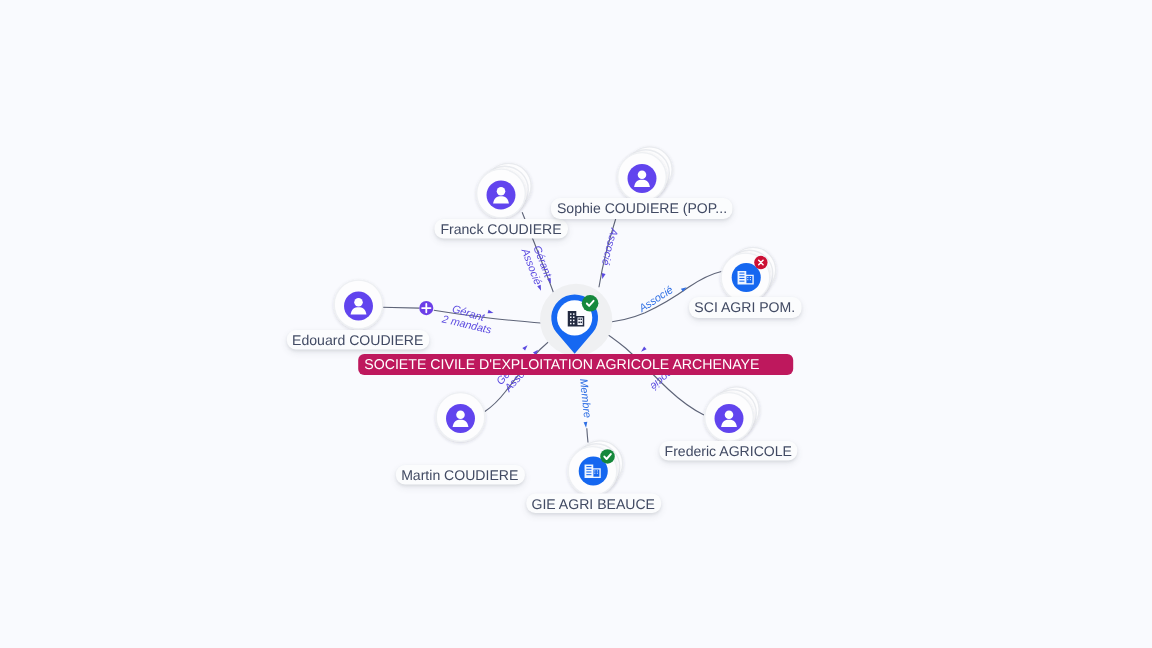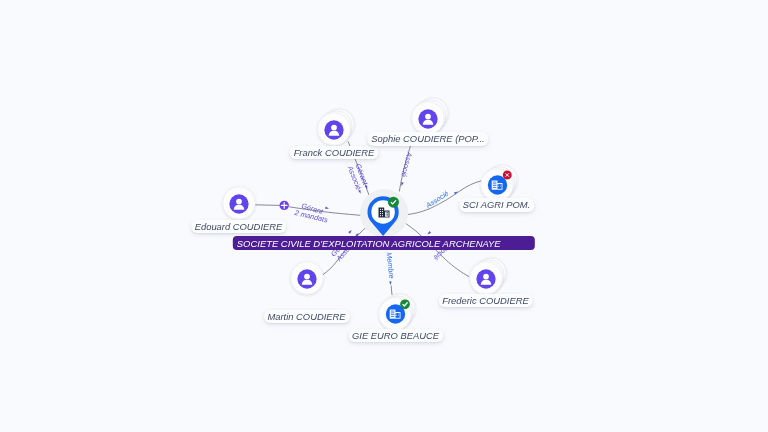--- a/index.html
+++ b/index.html
@@ -4,23 +4,23 @@
 <title>Graph</title>
 <style>
   html,body{margin:0;padding:0;}
   body{width:768px;height:432px;background:#f9fafe;overflow:hidden;
        font-family:"Liberation Sans",sans-serif;}
   #stage{position:relative;width:768px;height:432px;background:#f9fafe;}
   svg.layer{position:absolute;left:0;top:0;width:768px;height:432px;}
   .chip{position:absolute;background:#fbfcfd;border-radius:6px;
         box-shadow:0 1px 2px rgba(60,64,80,.10),0 2px 5px rgba(60,64,80,.10);
         color:#414a63;font-size:9.4px;line-height:13.3px;white-space:nowrap;
-        padding:0 4px;transform:translateX(-50%);height:13.3px;font-style:italic;}
-  .chip.center{background:#4c1d95;color:#fff;border-radius:4px;font-size:9.45px;
-        box-shadow:none;padding:0 20px 0 4px;height:14.0px;line-height:15.4px;
+        padding:0 4px;transform:translateX(-50%);height:13.3px;}
+  .chip.center{background:#be185d;color:#fff;border-radius:4px;font-size:9.45px;
+        box-shadow:none;padding:0 8px 0 4px;height:14.0px;line-height:15.4px;
         width:278.4px;text-indent:0;}
   .node{position:absolute;transform:translate(-50%,-50%);}
 </style>
 </head>
 <body>
 
 <div id="stage">
 
   <svg width="0" height="0" style="position:absolute">
       <defs>
@@ -158,21 +158,21 @@
           <circle cx="2.5" cy="-2.5" r="15.7"></circle>
         </g>
         <circle cx="0" cy="0" r="16.2" fill="#fdfdfe" stroke="#eef0f3" stroke-width="0.9" filter="url(#nodeshadow)"></circle>
         <g>
           <circle cx="0" cy="1.0" r="9.65" fill="#6144ee"></circle>
           <circle cx="0" cy="-1.5" r="2.85" fill="#fff"></circle>
           <path d="M-5.3,6.7 C-4.7,3.0 -2.7,1.8 0,1.8 C2.7,1.8 4.7,3.0 5.3,6.7 Z" fill="#fff"></path>
         </g>
       </svg>
     </div>
-    <div class="chip" style="left:485.5px;top:293.8px">Frederic COUDIERE</div>
+    <div class="chip" style="left:485.5px;top:293.8px">Frederic AGRICOLE</div>
 
     <div class="node" style="left:496.5px;top:184.5px;width:54px;height:54px">
       <svg width="54" height="54" viewBox="-27 -27 54 54">
         <g fill="#fdfdfe" stroke="#e9ebef" stroke-width="0.9" filter="url(#nodeshadow)">
           <circle cx="5.0" cy="-5.0" r="15.1"></circle>
           <circle cx="2.5" cy="-2.5" r="15.7"></circle>
         </g>
         <circle cx="0" cy="0" r="16.2" fill="#fdfdfe" stroke="#eef0f3" stroke-width="0.9" filter="url(#nodeshadow)"></circle>
         <g>
           <circle cx="0.5" cy="0" r="9.7" fill="#1567f0"></circle>
@@ -226,21 +226,21 @@
               <rect x="8.2" y="5.5" width="0.7" height="0.7"></rect>
             </g>
           </g>
         </g>
         <g transform="translate(10.0,-9.7)">
           <circle cx="0" cy="0" r="4.85" fill="#16883c"></circle>
           <path d="M-2.1,0.1 L-0.6,1.7 L2.2,-1.6" stroke="#fff" stroke-width="1.35" fill="none" stroke-linecap="round" stroke-linejoin="round"></path>
         </g>
       </svg>
     </div>
-    <div class="chip" style="left:395.5px;top:328.9px">GIE EURO BEAUCE</div>
+    <div class="chip" style="left:395.5px;top:328.9px">GIE AGRI BEAUCE</div>
 
     <div class="node" style="left:384px;top:212.6px;width:80px;height:80px">
       <svg width="80" height="80" viewBox="-40 -40 80 80">
         <circle cx="0.1" cy="0.2" r="24.1" fill="#eff0f2"></circle>
         <g transform="translate(-0.9,-1.1)">
           <path d="M -12.24 9.67 A 15.6 15.6 0 1 1 12.24 9.67 L 0 24.0 Z" fill="#1668f2"></path>
           <circle cx="0" cy="0" r="11.75" fill="#fdfeff"></circle>
         </g>
         <g transform="translate(-5.5,-5.6)" fill="#222a40">
           <path d="M0,0 h5.7 v3.2 h5.3 v7.0 h-11 z"></path>

